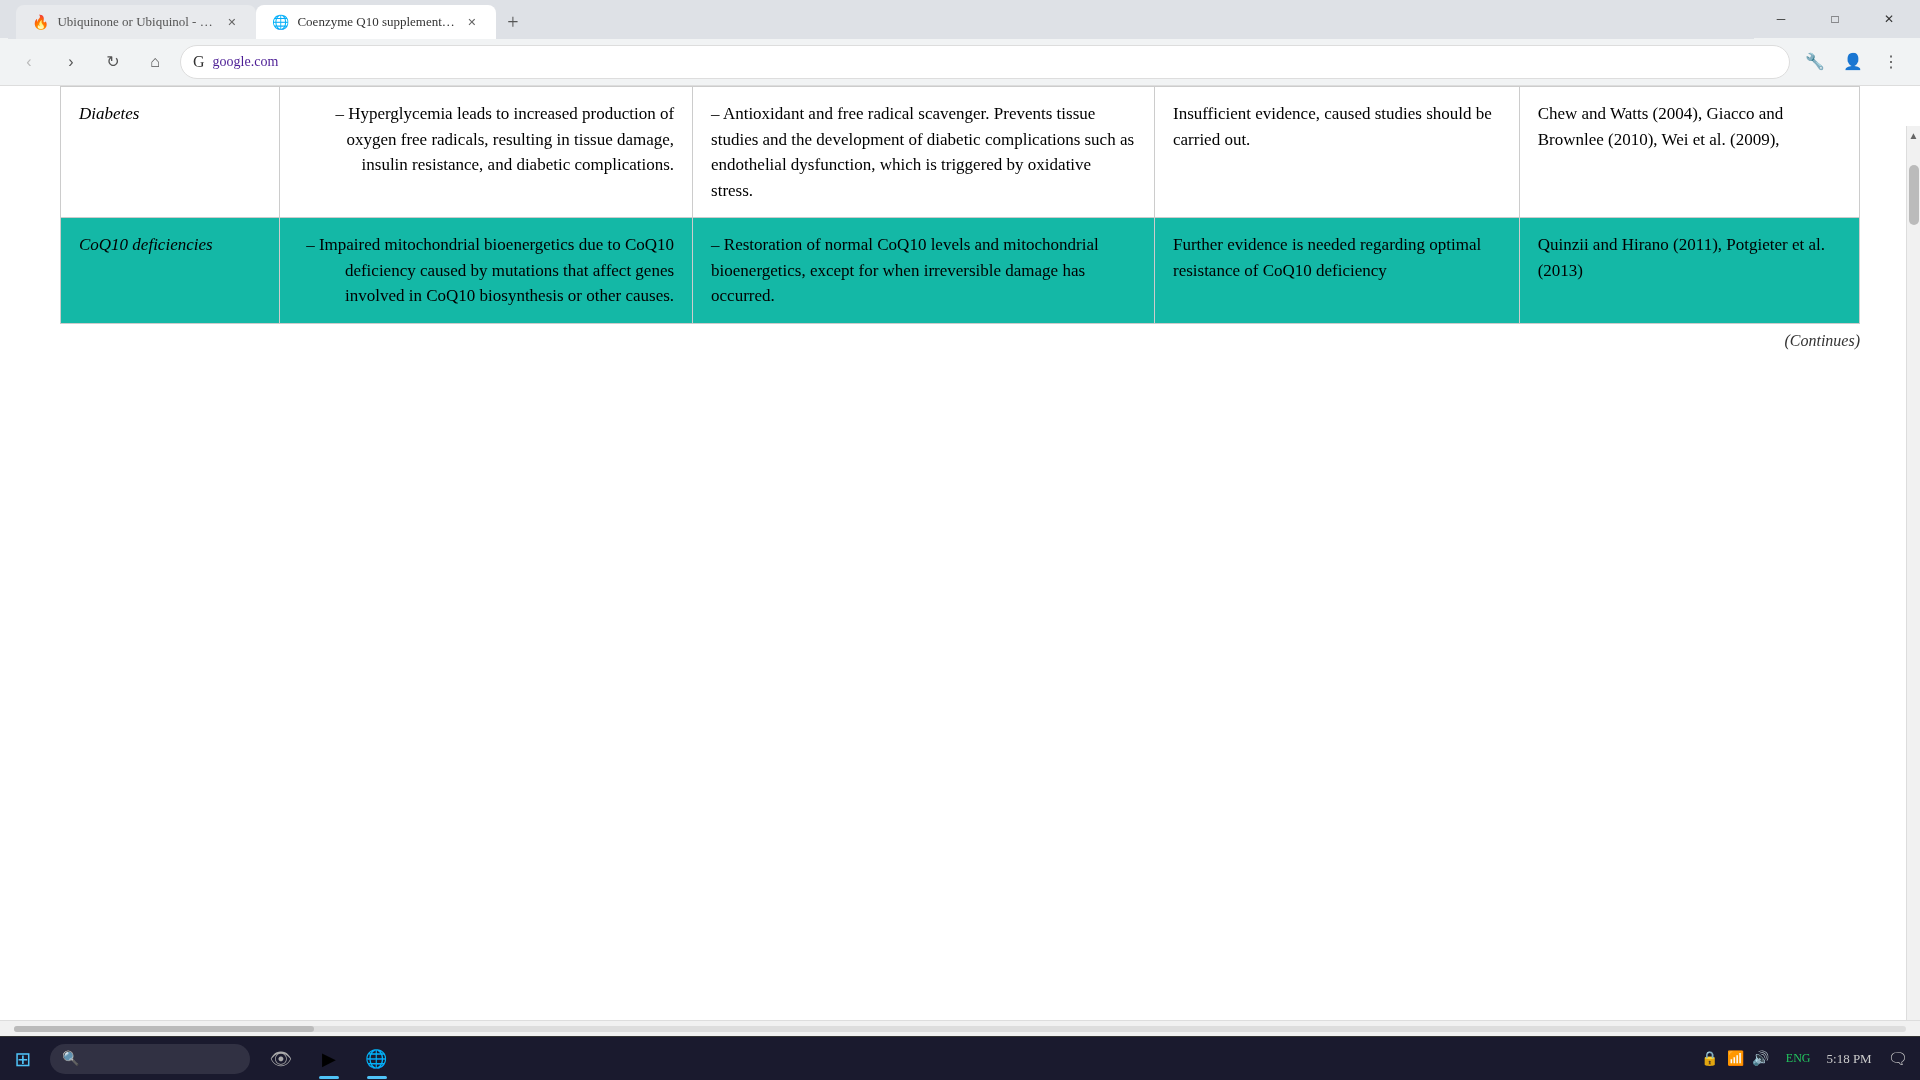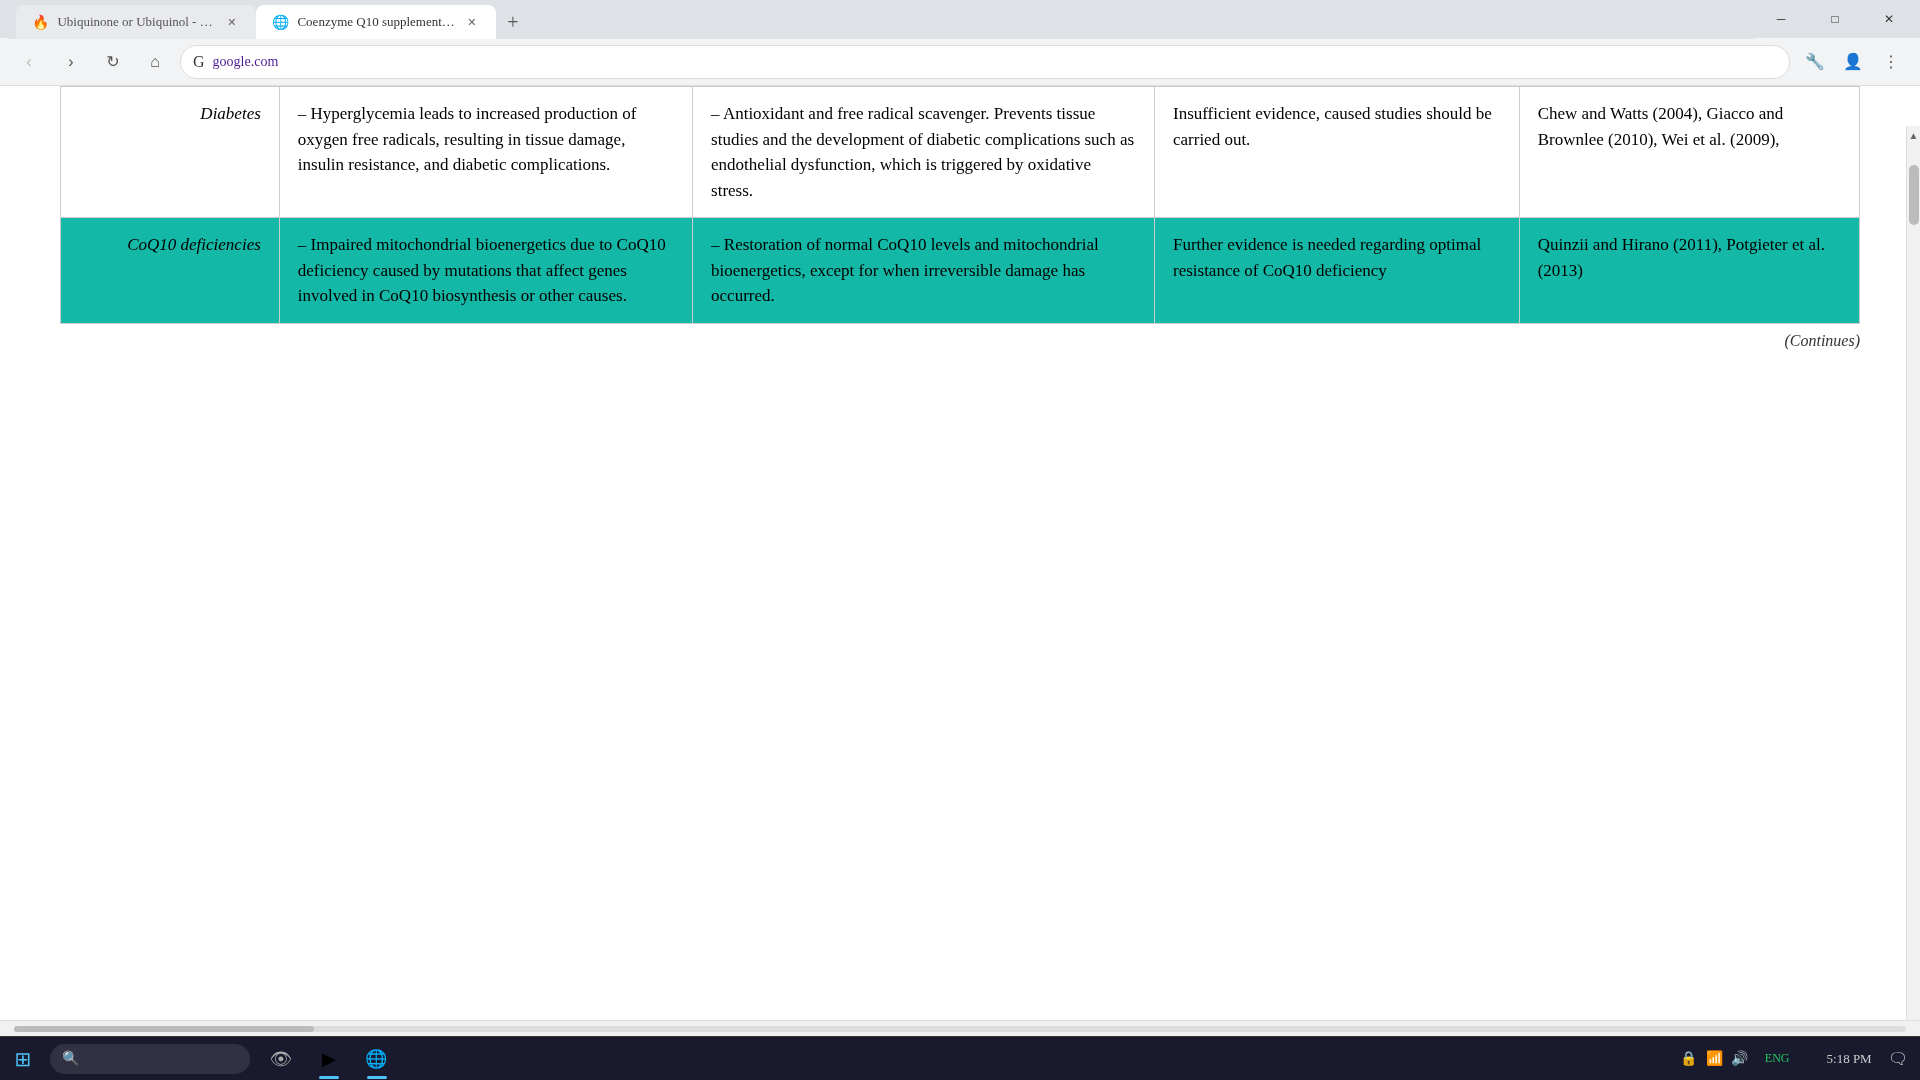--- a/index.html
+++ b/index.html
@@ -25,40 +25,40 @@
 
     
     .page-content { background: #fff; padding: 0 60px; height: calc(1080px - 38px - 40px - 48px - 40px); overflow: hidden; }
 
     
     .doc-table { width: 100%; border-collapse: collapse; margin-top: 0; font-size: 17px; line-height: 1.5; }
     .doc-table td { padding: 14px 18px; vertical-align: top; border: 1px solid #ccc; }
     .row-white td { background: #fff; }
     .row-gray td { background: #14b8a6; }
 
-    .col-condition { width: 180px; font-style: italic; text-align: right; }
-    .col-mechanism { width: 340px; }
+    .col-condition { width: 180px; font-style: italic; }
+    .col-mechanism { width: 340px; text-align: right; }
     .col-effect { width: 380px; }
     .col-evidence { width: 300px; }
     .col-refs { width: 280px; margin-left: 20px; }
 
     .continues { text-align: right; font-size: 16px; font-style: italic; padding: 8px 0; color: #333; }
 
     
     .taskbar { position: fixed; bottom: 0; left: 0; width: 1920px; height: 44px; background: #1a1a2e; display: flex; align-items: center; border-top: 1px solid #333; }
     .taskbar-search { display: flex; align-items: center; background: rgba(255,255,255,0.1); border-radius: 20px; height: 30px; padding: 0 12px; margin: 0 4px; width: 200px; gap: 6px; cursor: pointer; }
     .taskbar-search span { color: #ccc; font-size: 13px; }
     .taskbar-icons { display: flex; gap: 2px; margin: 0 4px; }
     .taskbar-icon { width: 46px; height: 44px; display: flex; align-items: center; justify-content: center; cursor: pointer; position: relative; }
     .taskbar-icon.active::after { content: ''; position: absolute; bottom: 2px; left: 50%; transform: translateX(-50%); width: 20px; height: 3px; background: #4fc3f7; border-radius: 2px; }
     .taskbar-right { margin-left: auto; display: flex; align-items: center; padding: 0 12px; gap: 16px; }
     .taskbar-sys { display: flex; align-items: center; gap: 8px; }
     .sys-icon { color: #ccc; font-size: 14px; }
     .sys-text { color: #22c55e; font-size: 12px; }
-    .time-block { text-align: right; margin-left: 21px; }
+    .time-block { text-align: right; }
     .time-text { color: #ccc; font-size: 13px; display: block; }
     .notification-icon { color: #ccc; font-size: 16px; }
 
     .scrollbar-v { position: fixed; right: 0; top: 126px; width: 14px; height: calc(1080px - 126px - 44px); background: #f1f1f1; border-left: 1px solid #ddd; display: flex; flex-direction: column; align-items: center; }
     .scroll-up { font-size: 10px; color: #666; padding: 4px; cursor: pointer; }
     .scroll-down { font-size: 10px; color: #666; padding: 4px; cursor: pointer; margin-top: auto; }
     .scroll-v-thumb { width: 10px; height: 60px; background: #bbb; border-radius: 5px; margin-top: 20px; }
   </style>
 </head>
 <body>

